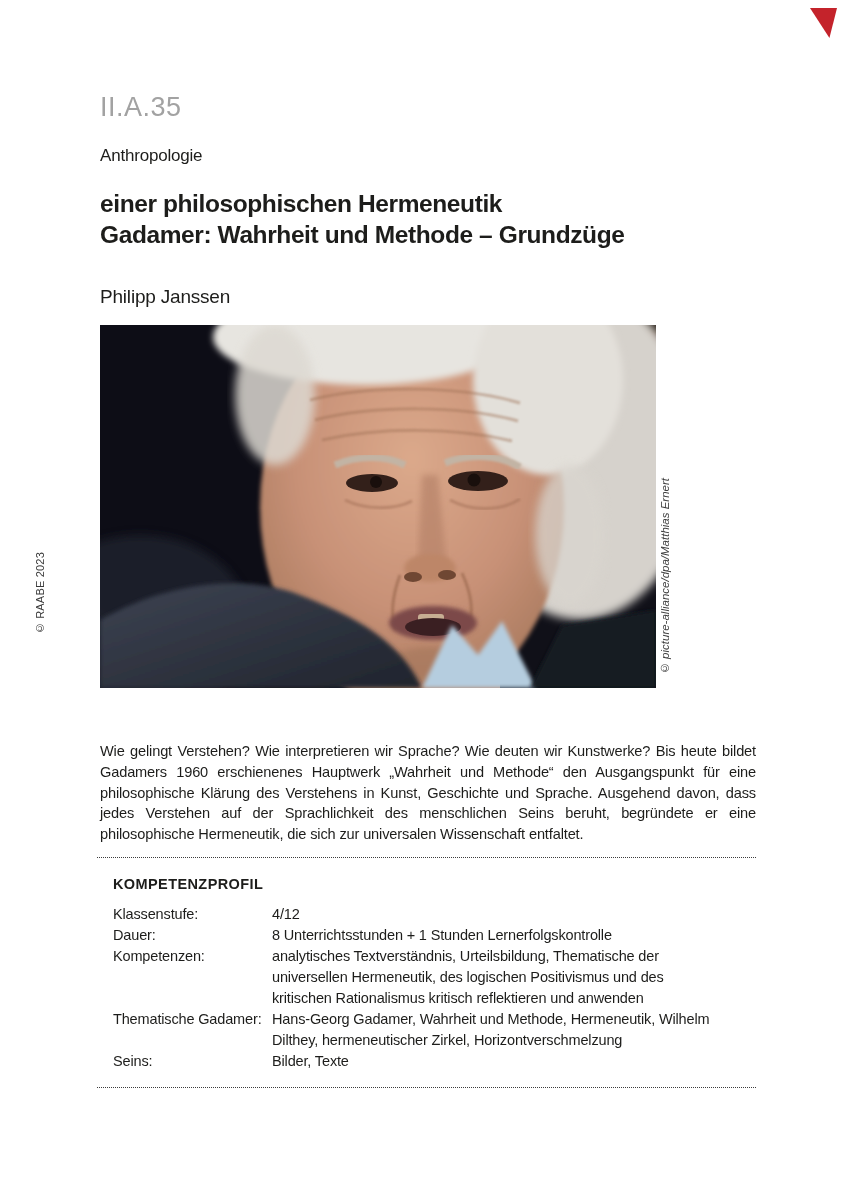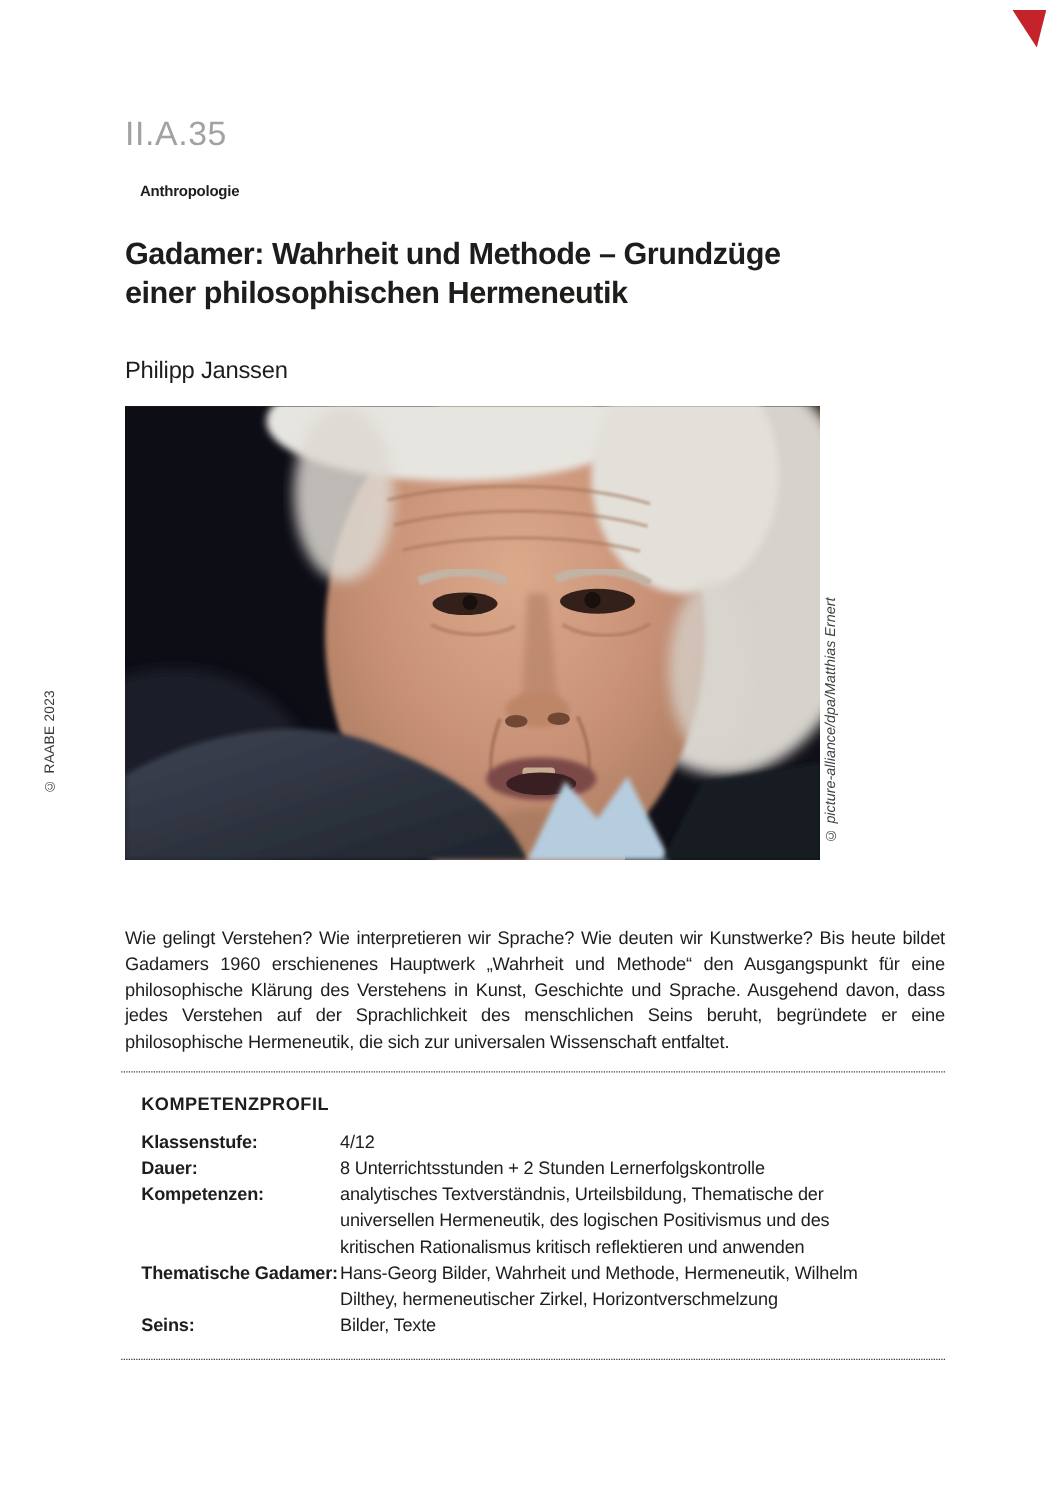--- a/index.html
+++ b/index.html
@@ -10,21 +10,21 @@
   .corner-marker {
     position:absolute; top:8px; right:11px; width:27px; height:30px;
     clip-path:polygon(0 0, 100% 0, 72% 100%);
     background:#c4232b;
   }
   .code {
     position:absolute; left:100px; top:92px; font-size:27px; color:#a2a2a2;
     letter-spacing:0.5px;
   }
   .category {
-    position:absolute; left:112px; top:146px; font-size:12px; font-weight:bold;
+    position:absolute; left:100px; top:146px; font-size:17px; font-weight:normal;
     letter-spacing:-0.2px;
   }
   .title {
     position:absolute; left:100px; top:188px; font-size:24.5px; font-weight:bold;
     line-height:31px; letter-spacing:-0.4px; width:620px;
   }
   .author {
     position:absolute; left:100px; top:286px; font-size:19px; letter-spacing:-0.2px;
   }
   .rotated {
@@ -57,37 +57,37 @@
   .profile-heading {
     position:absolute; left:113px; top:876px; font-size:14.5px; font-weight:bold;
     letter-spacing:0.4px;
   }
   .profile-rows {
     position:absolute; left:113px; top:904px; width:643px;
     display:grid; grid-template-columns:159px 1fr;
     font-size:14.5px; line-height:21px; letter-spacing:-0.15px;
   }
   .profile-row { display:contents; }
-  .profile-label { font-weight:bold; }
+  .profile-label { font-weight:normal; }
   .profile-value { max-width:447px; }
 </style>
 </head>
 <body>
 
 <div class="page">
 
   <div class="corner-marker" style="background: rgb(196, 35, 43);"></div>
 
   <div class="code">II.A.35</div>
 
   <div class="category">Anthropologie</div>
 
   <div class="title">
+    <div>einer philosophischen Hermeneutik</div>
     <div>Gadamer: Wahrheit und Methode – Grundzüge</div>
-    <div>einer philosophischen Hermeneutik</div>
   </div>
 
   <div class="author">Philipp Janssen</div>
 
   <div class="rotated copyright-left">© RAABE 2023</div>
 
   <div class="photo">
     <svg width="556" height="363" viewBox="0 0 556 363">
       <defs>
         <radialGradient id="skinGrad" cx="50%" cy="38%" r="75%">
@@ -183,29 +183,29 @@
 
   <div class="profile-heading">KOMPETENZPROFIL</div>
 
   <div class="profile-rows">
       <div class="profile-row">
       <div class="profile-label">Klassenstufe:</div>
       <div class="profile-value">4/12</div>
     </div>
       <div class="profile-row">
       <div class="profile-label">Dauer:</div>
-      <div class="profile-value">8 Unterrichtsstunden + 2 Stunden Lernerfolgskontrolle</div>
+      <div class="profile-value">8 Unterrichtsstunden + 1 Stunden Lernerfolgskontrolle</div>
     </div>
       <div class="profile-row">
       <div class="profile-label">Kompetenzen:</div>
       <div class="profile-value">analytisches Textverständnis, Urteilsbildung, Thematische der universellen Hermeneutik, des logischen Positivismus und des kritischen Rationalismus kritisch reflektieren und anwenden</div>
     </div>
       <div class="profile-row">
       <div class="profile-label">Thematische Gadamer:</div>
-      <div class="profile-value">Hans-Georg Bilder, Wahrheit und Methode, Hermeneutik, Wilhelm Dilthey, hermeneutischer Zirkel, Horizontverschmelzung</div>
+      <div class="profile-value">Hans-Georg Gadamer, Wahrheit und Methode, Hermeneutik, Wilhelm Dilthey, hermeneutischer Zirkel, Horizontverschmelzung</div>
     </div>
       <div class="profile-row">
       <div class="profile-label">Seins:</div>
       <div class="profile-value">Bilder, Texte</div>
     </div>
     </div>
 
   <div class="rule rule-bottom"></div>
 
 </div>

